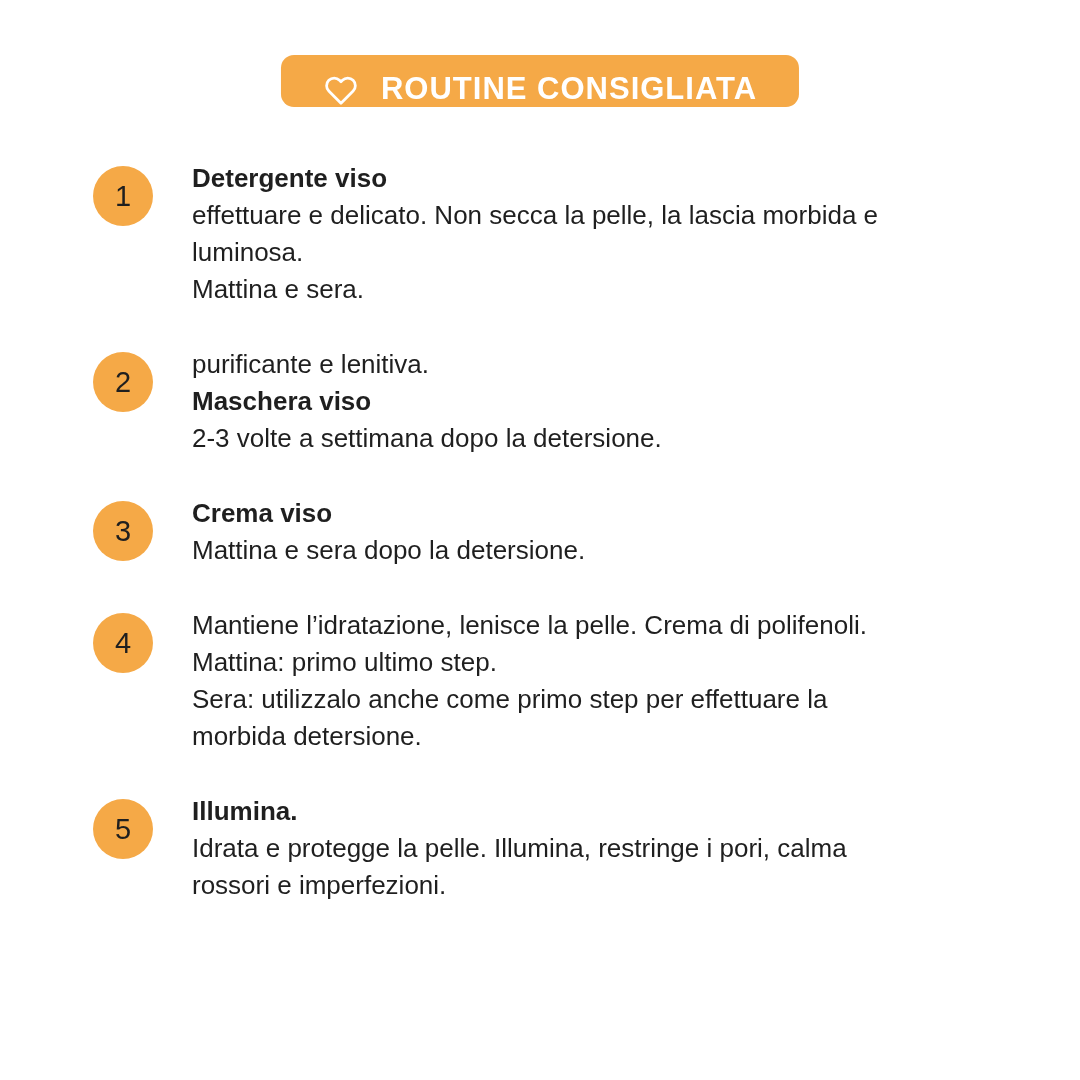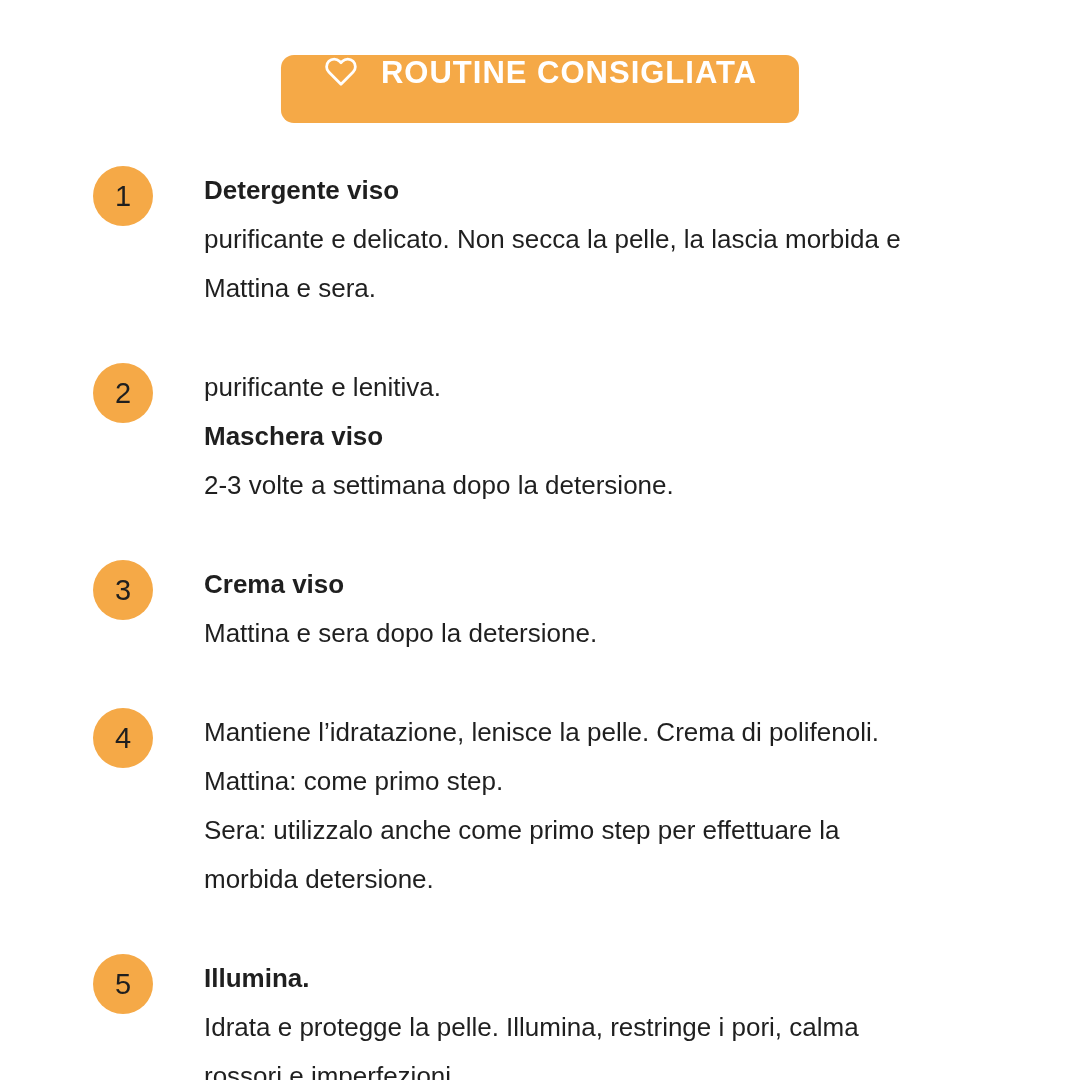--- a/index.html
+++ b/index.html
@@ -9,22 +9,22 @@
     font-family:"Liberation Sans","DejaVu Sans",sans-serif;
     color:var(--text,#1f1f1f);
     overflow:hidden;
   }
   .page{position:relative;width:1080px;height:1080px;background:var(--background,#fff);}
 
   .banner{
     position:absolute;top:55px;left:50%;transform:translateX(-50%);
     background:var(--accent,#F5A947);
     color:var(--banner-text,#fff);
-    height:68px;border-radius:13px;
-    display:flex;align-items:flex-start;
+    height:52px;border-radius:13px;
+    display:flex;align-items:flex-end;
     padding:0 42px;gap:22px;
     white-space:nowrap;
   }
   .banner-label{
     font-size:31px;font-weight:bold;letter-spacing:1px;
   }
   .heart{width:36px;height:33px;display:block;}
 
   .steps{
     position:absolute;top:160px;left:93px;
@@ -33,21 +33,21 @@
   .step{display:flex;align-items:flex-start;}
   .badge{
     width:60px;height:60px;border-radius:50%;
     background:var(--accent,#F5A947);
     display:flex;align-items:center;justify-content:center;
     font-size:29px;color:var(--text,#1f1f1f);
     margin-top:6px;flex:none;
   }
   .step-text{margin-left:39px;}
   .line{
-    margin:12px;font-size:26px;line-height:37px;
+    margin:0;font-size:26px;line-height:37px;
     white-space:nowrap;color:var(--text,#1f1f1f);
   }
   .title,.bold{font-weight:bold;}
 </style>
 </head>
 <body>
 
 <div class="page">
 
   <div class="banner">
@@ -56,21 +56,22 @@
     </svg>
     <span class="banner-label">ROUTINE CONSIGLIATA</span>
   </div>
 
   <div class="steps">
 
     <div class="step">
       <div class="badge">1</div>
       <div class="step-text">
         <p class="line title">Detergente viso</p>
-        <p class="line">purificante e delicato. Non secca la pelle, la lascia morbida e</p>
+        <p class="line">effettuare e delicato. Non secca la pelle, la lascia morbida e</p>
+        <p class="line">luminosa.</p>
         <p class="line">Mattina e sera.</p>
       </div>
     </div>
 
     <div class="step">
       <div class="badge">2</div>
       <div class="step-text">
         <p class="line">purificante e lenitiva.</p>
         <p class="line title">Maschera viso</p>
         <p class="line">2-3 volte a settimana dopo la detersione.</p>
@@ -82,21 +83,21 @@
       <div class="step-text">
         <p class="line title">Crema viso</p>
         <p class="line">Mattina e sera dopo la detersione.</p>
       </div>
     </div>
 
     <div class="step">
       <div class="badge">4</div>
       <div class="step-text">
         <p class="line">Mantiene l’idratazione, lenisce la pelle. Crema di polifenoli.</p>
-        <p class="line">Mattina: come primo step.</p>
+        <p class="line">Mattina: primo ultimo step.</p>
         <p class="line">Sera: utilizzalo anche come primo step per effettuare la</p>
         <p class="line">morbida detersione.</p>
       </div>
     </div>
 
     <div class="step">
       <div class="badge">5</div>
       <div class="step-text">
         <p class="line bold">Illumina.</p>
         <p class="line">Idrata e protegge la pelle. Illumina, restringe i pori, calma</p>

